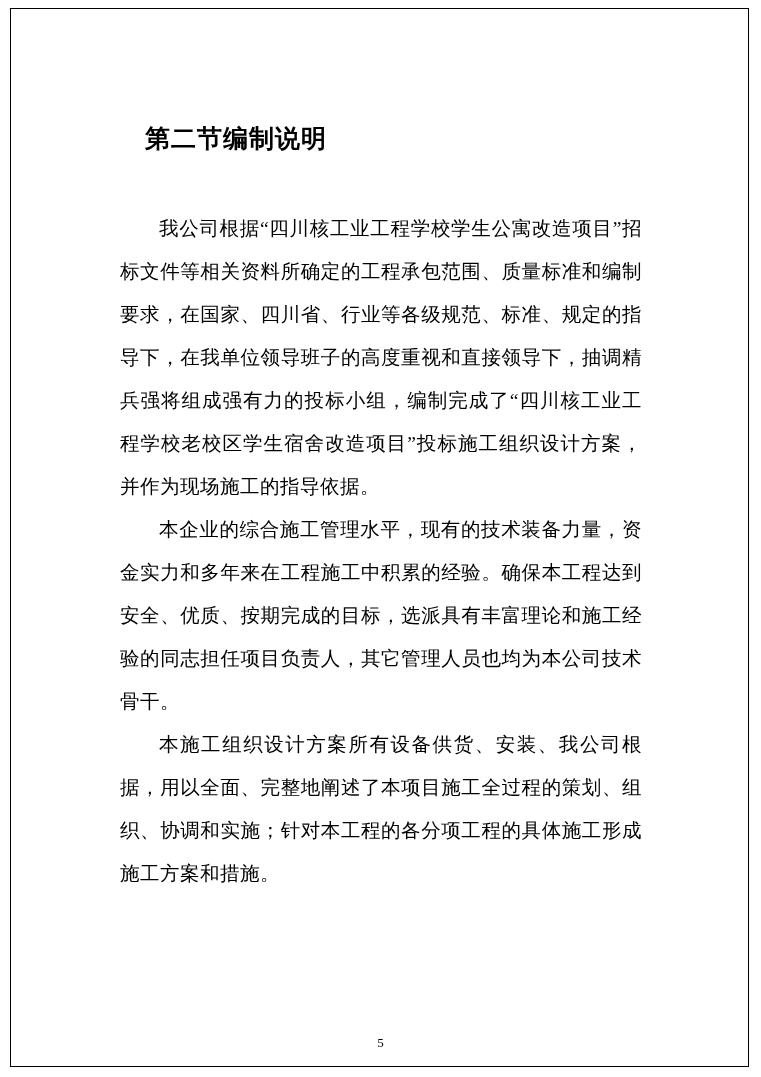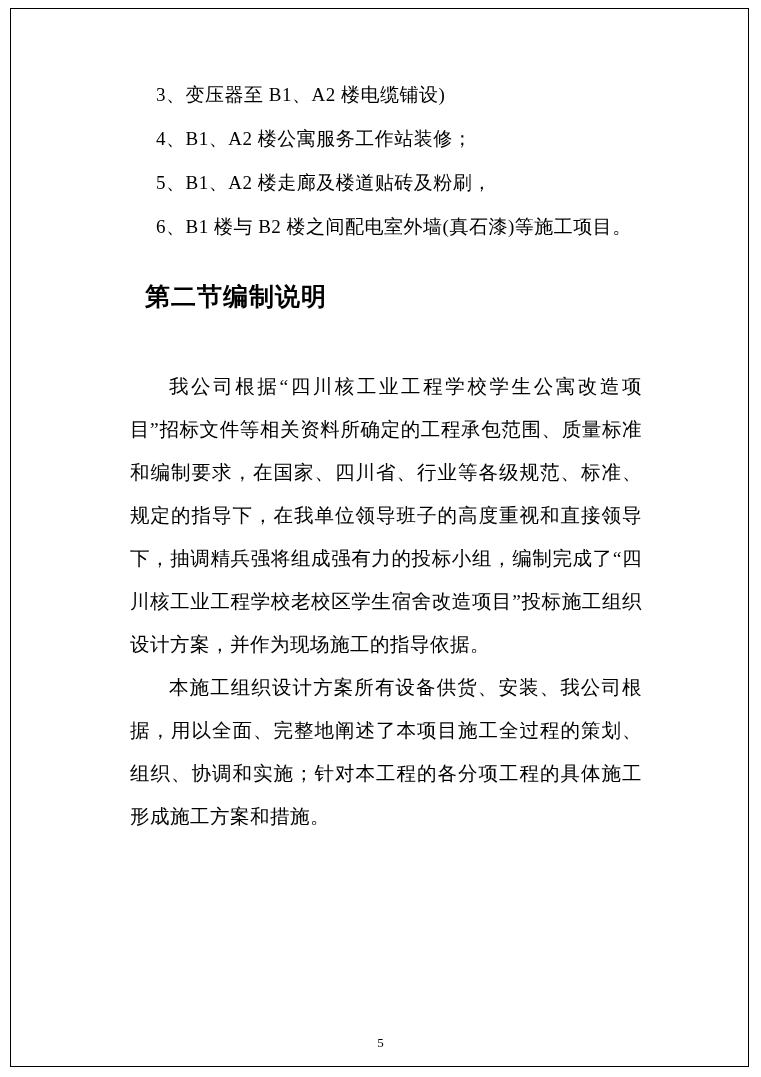--- a/index.html
+++ b/index.html
@@ -44,21 +44,20 @@
     white-space: nowrap;
   }
   .section-heading {
     font-size: 25px;
     font-weight: bold;
     margin: 40px 0 0 25px;
     letter-spacing: 1px;
   }
   .body-text {
     margin-top: 52px;
-    margin-left: 10px;
   }
   .paragraph {
     font-size: 19.5px;
     line-height: 43px;
     text-align: justify;
     text-indent: 2em;
     margin: 0;
     letter-spacing: 0.5px;
   }
   .page-footer {
@@ -72,30 +71,25 @@
   }
 </style>
 </head>
 <body>
 
 <div class="page">
   <div class="page-border"></div>
 
   <div class="content">
 
-    <div class="numbered-list">
-      <p class="list-item">3、变压器至 B1、A2 楼电缆铺设)</p>
-      <p class="list-item">4、B1、A2 楼公寓服务工作站装修；</p>
-      <p class="list-item">5、B1、A2 楼走廊及楼道贴砖及粉刷，</p>
-      <p class="list-item">6、B1 楼与 B2 楼之间配电室外墙(真石漆)等施工项目。</p>
-    </div>
 
     <h2 class="section-heading">第二节编制说明</h2>
 
     <div class="body-text">
       <p class="paragraph">我公司根据“四川核工业工程学校学生公寓改造项目”招标文件等相关资料所确定的工程承包范围、质量标准和编制要求，在国家、四川省、行业等各级规范、标准、规定的指导下，在我单位领导班子的高度重视和直接领导下，抽调精兵强将组成强有力的投标小组，编制完成了“四川核工业工程学校老校区学生宿舍改造项目”投标施工组织设计方案，并作为现场施工的指导依据。</p>
+      <p class="paragraph">本企业的综合施工管理水平，现有的技术装备力量，资金实力和多年来在工程施工中积累的经验。确保本工程达到安全、优质、按期完成的目标，选派具有丰富理论和施工经验的同志担任项目负责人，其它管理人员也均为本公司技术骨干。</p>
       <p class="paragraph">本施工组织设计方案所有设备供货、安装、我公司根据，用以全面、完整地阐述了本项目施工全过程的策划、组织、协调和实施；针对本工程的各分项工程的具体施工形成施工方案和措施。</p>
     </div>
 
   </div>
 
   <div class="page-footer">5</div>
 </div>
 
 </body></html>

